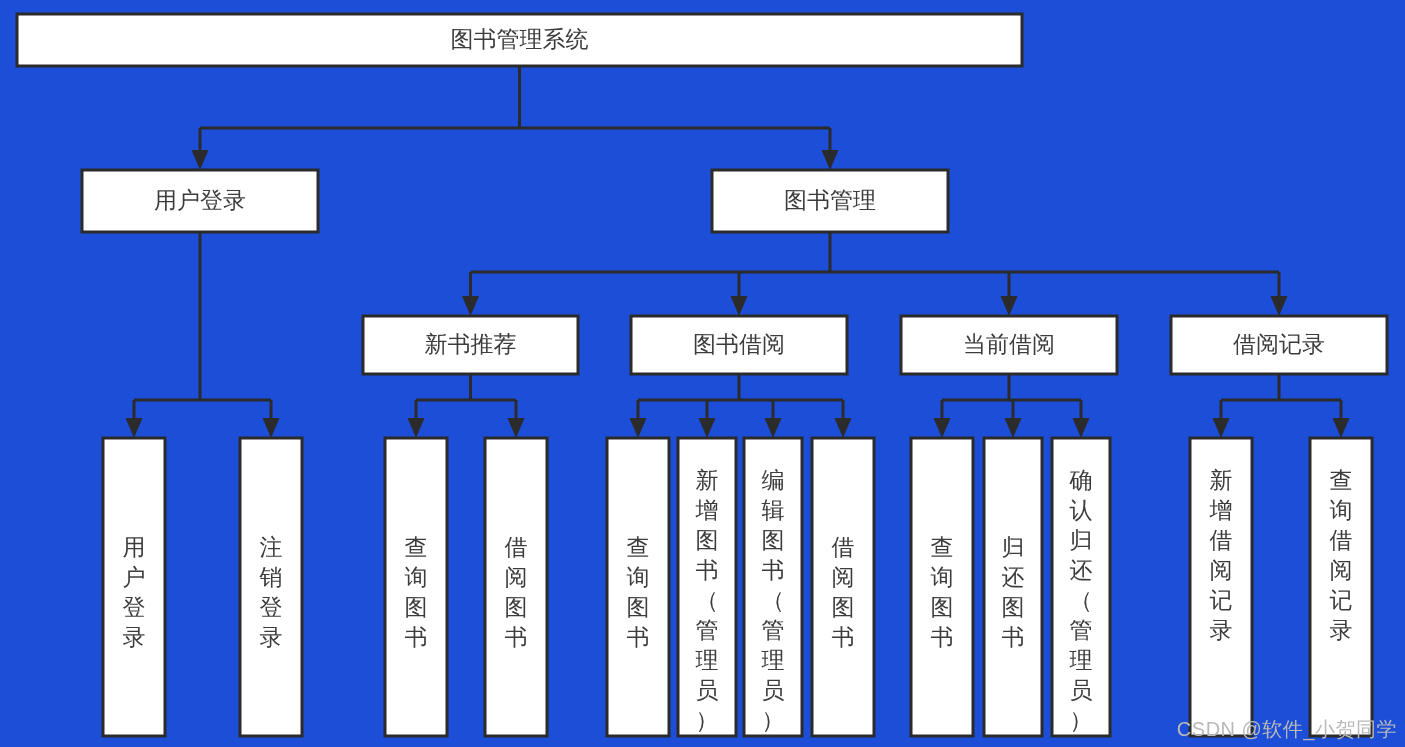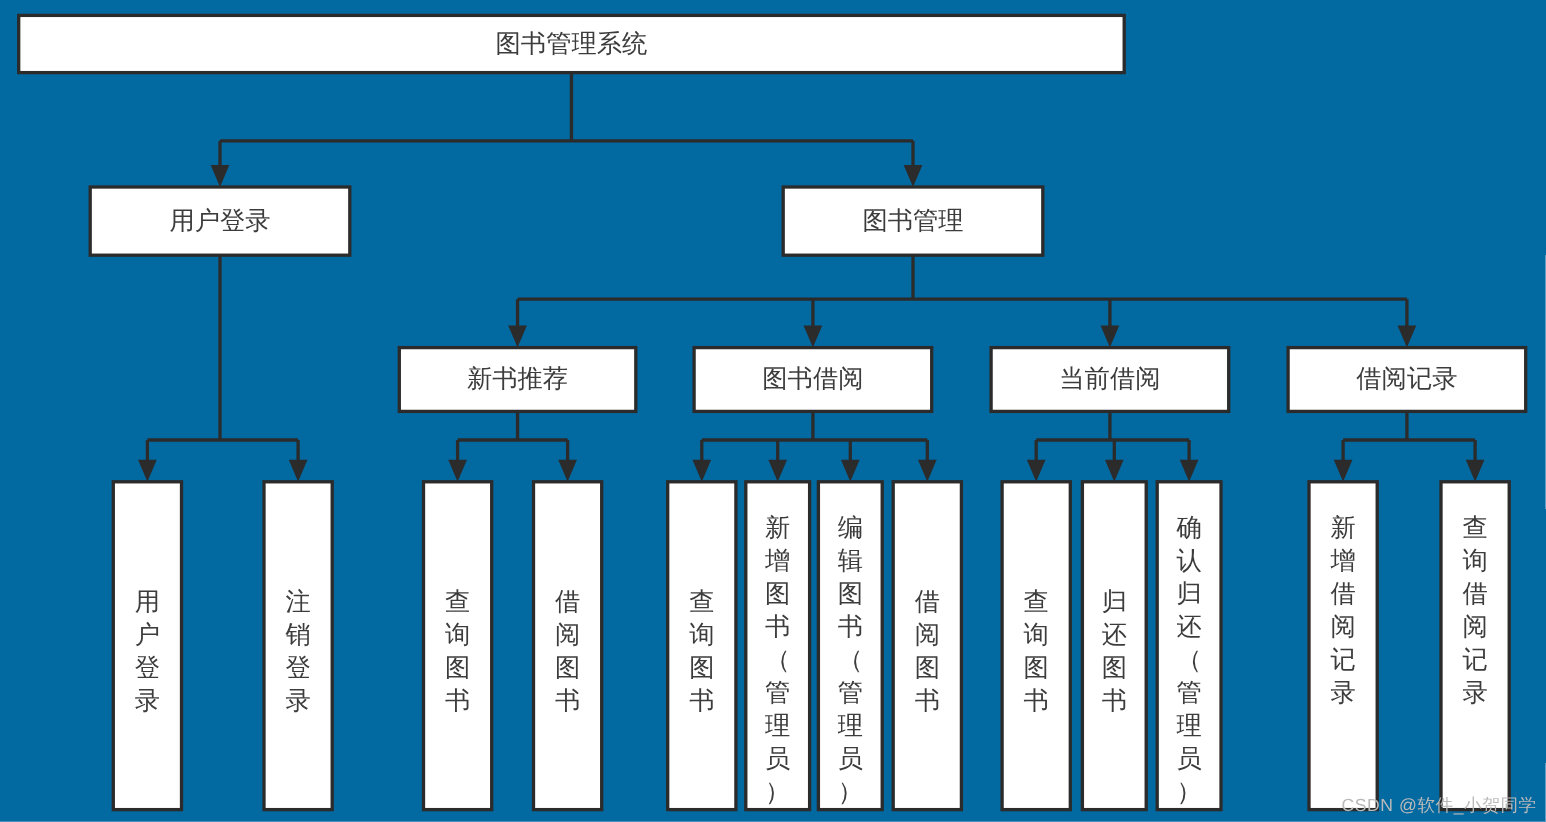--- a/index.html
+++ b/index.html
@@ -12,21 +12,21 @@
     width: 1405px;
     height: 747px;
     font-family: "Liberation Sans", "DejaVu Sans", sans-serif;
     overflow: hidden;
     position: relative;
   }
   #diagram-root {
     position: relative;
     width: 1405px;
     height: 747px;
-    background: #0369a1;
+    background: #1d4ed8;
   }
   svg#diagram-svg {
     position: absolute;
     top: 0;
     left: 0;
     width: 1405px;
     height: 747px;
     display: block;
   }
   .node-box {
@@ -56,21 +56,21 @@
   }
   .node-label.vertical {
     font-size: 23px;
     text-anchor: middle;
   }
   .watermark {
     position: absolute;
     right: 8px;
     bottom: 4px;
     font-family: "Liberation Sans", "DejaVu Sans", sans-serif;
-    font-size: 16px;
+    font-size: 20px;
     color: #b9b9b9;
     letter-spacing: 0.5px;
     white-space: nowrap;
     pointer-events: none;
     user-select: none;
   }
 </style>
 </head>
 <body>
 

